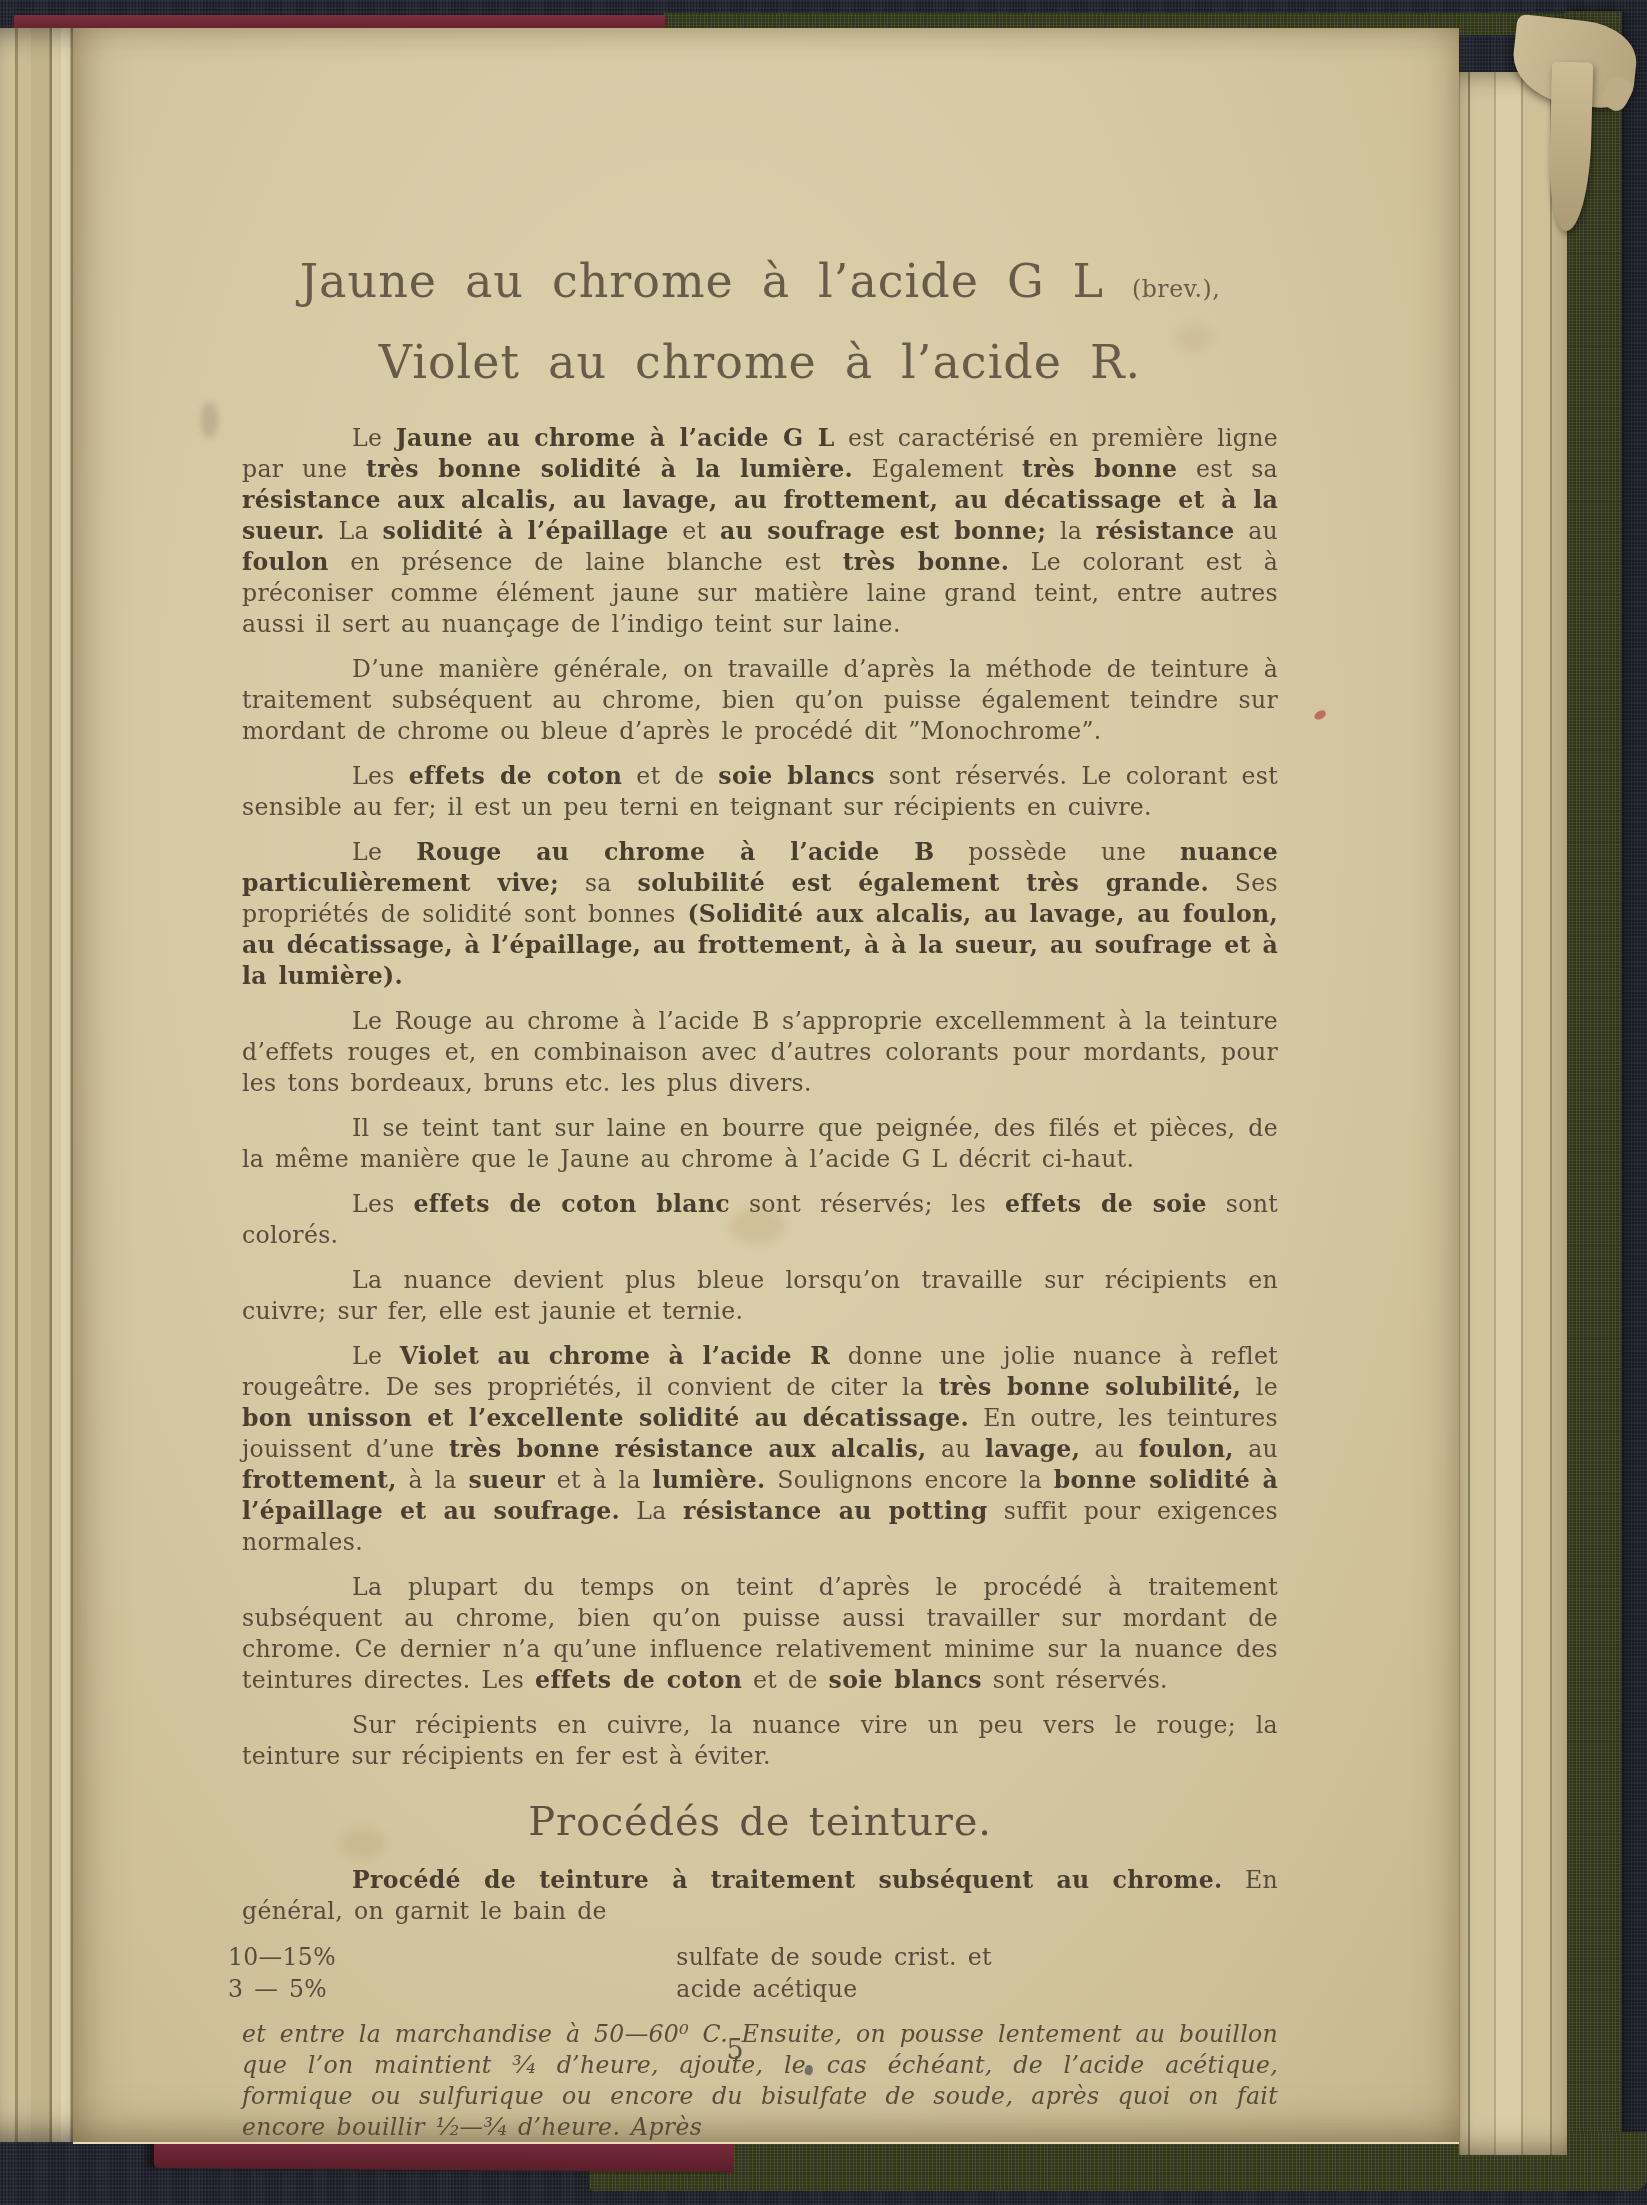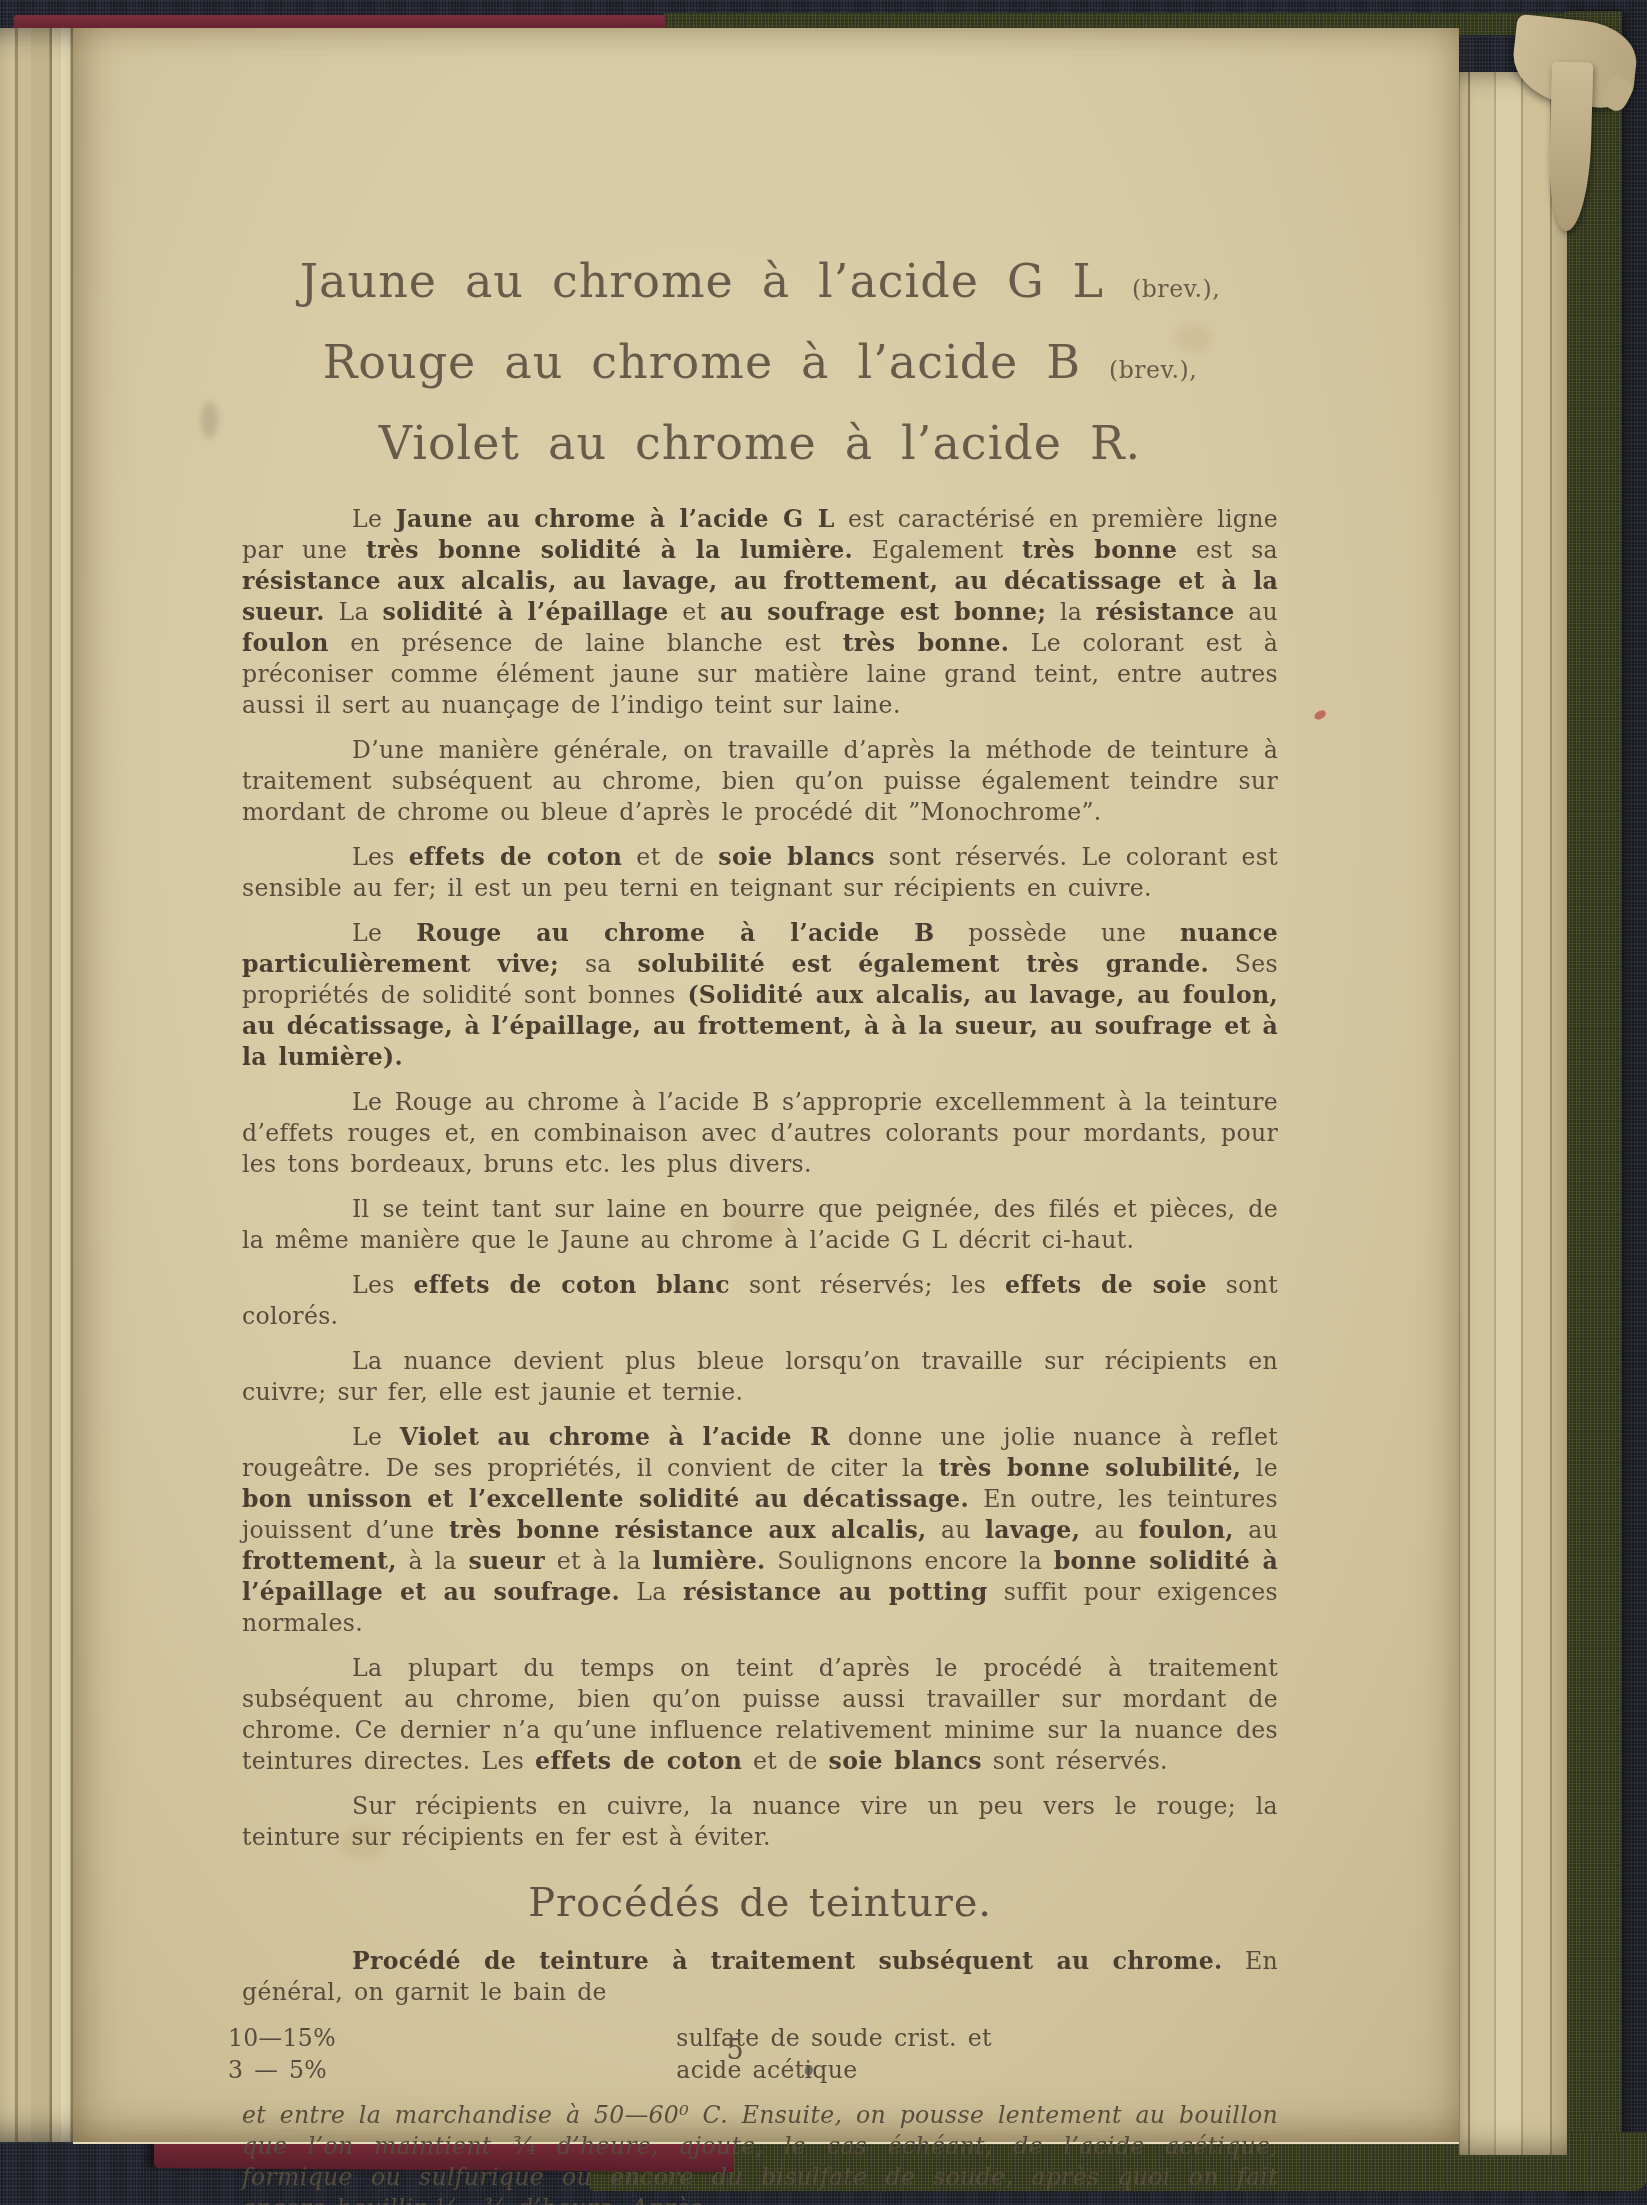--- a/index.html
+++ b/index.html
@@ -99,21 +99,20 @@
     <div class="stain s1"></div>
     <div class="stain s2"></div>
     <div class="stain s3"></div>
     <div class="red-mark"></div>
     <div class="ink-spot"></div>
 
     <div class="text-block">
 
       <div class="titles">
         <div class="title-line"><span>Jaune au chrome à l’acide G L </span><span class="sm">(brev.),</span></div>
-        <div class="title-line"><span>Rouge au chrome à l’acide B </span><span class="sm">(brev.),</span></div>
         <div class="title-line"><span>Violet au chrome à l’acide R.</span></div>
       </div>
 
       <div class="paras">
           <p class="para"><span>Le </span><span class="b">Jaune au chrome à l’acide G L</span><span> est caractérisé en première ligne par une </span><span class="b">très bonne solidité à la lumière.</span><span> Egalement </span><span class="b">très bonne</span><span> est sa </span><span class="b">résistance aux alcalis, au lavage, au frottement, au décatissage et à la sueur.</span><span> La </span><span class="b">solidité à l’épaillage</span><span> et </span><span class="b">au soufrage est bonne;</span><span> la </span><span class="b">résistance</span><span> au </span><span class="b">foulon</span><span> en présence de laine blanche est </span><span class="b">très bonne.</span><span> Le colorant est à préconiser comme élément jaune sur matière laine grand teint, entre autres aussi il sert au nuançage de l’indigo teint sur laine.</span></p>
           <p class="para"><span>D’une manière générale, on travaille d’après la méthode de teinture à traitement subséquent au chrome, bien qu’on puisse également teindre sur mordant de chrome ou bleue d’après le procédé dit ”Monochrome”.</span></p>
           <p class="para"><span>Les </span><span class="b">effets de coton</span><span> et de </span><span class="b">soie blancs</span><span> sont réservés. Le colorant est sensible au fer; il est un peu terni en teignant sur récipients en cuivre.</span></p>
           <p class="para"><span>Le </span><span class="b">Rouge au chrome à l’acide B</span><span> possède une </span><span class="b">nuance particulièrement vive;</span><span> sa </span><span class="b">solubilité est également très grande.</span><span> Ses propriétés de solidité sont bonnes </span><span class="b">(Solidité aux alcalis, au lavage, au foulon, au décatissage, à l’épaillage, au frottement, à à la sueur, au soufrage et à la lumière).</span></p>
           <p class="para"><span>Le Rouge au chrome à l’acide B s’approprie excellemment à la teinture d’effets rouges et, en combinaison avec d’autres colorants pour mordants, pour les tons bordeaux, bruns etc. les plus divers.</span></p>
           <p class="para"><span>Il se teint tant sur laine en bourre que peignée, des filés et pièces, de la même manière que le Jaune au chrome à l’acide G L décrit ci-haut.</span></p>

